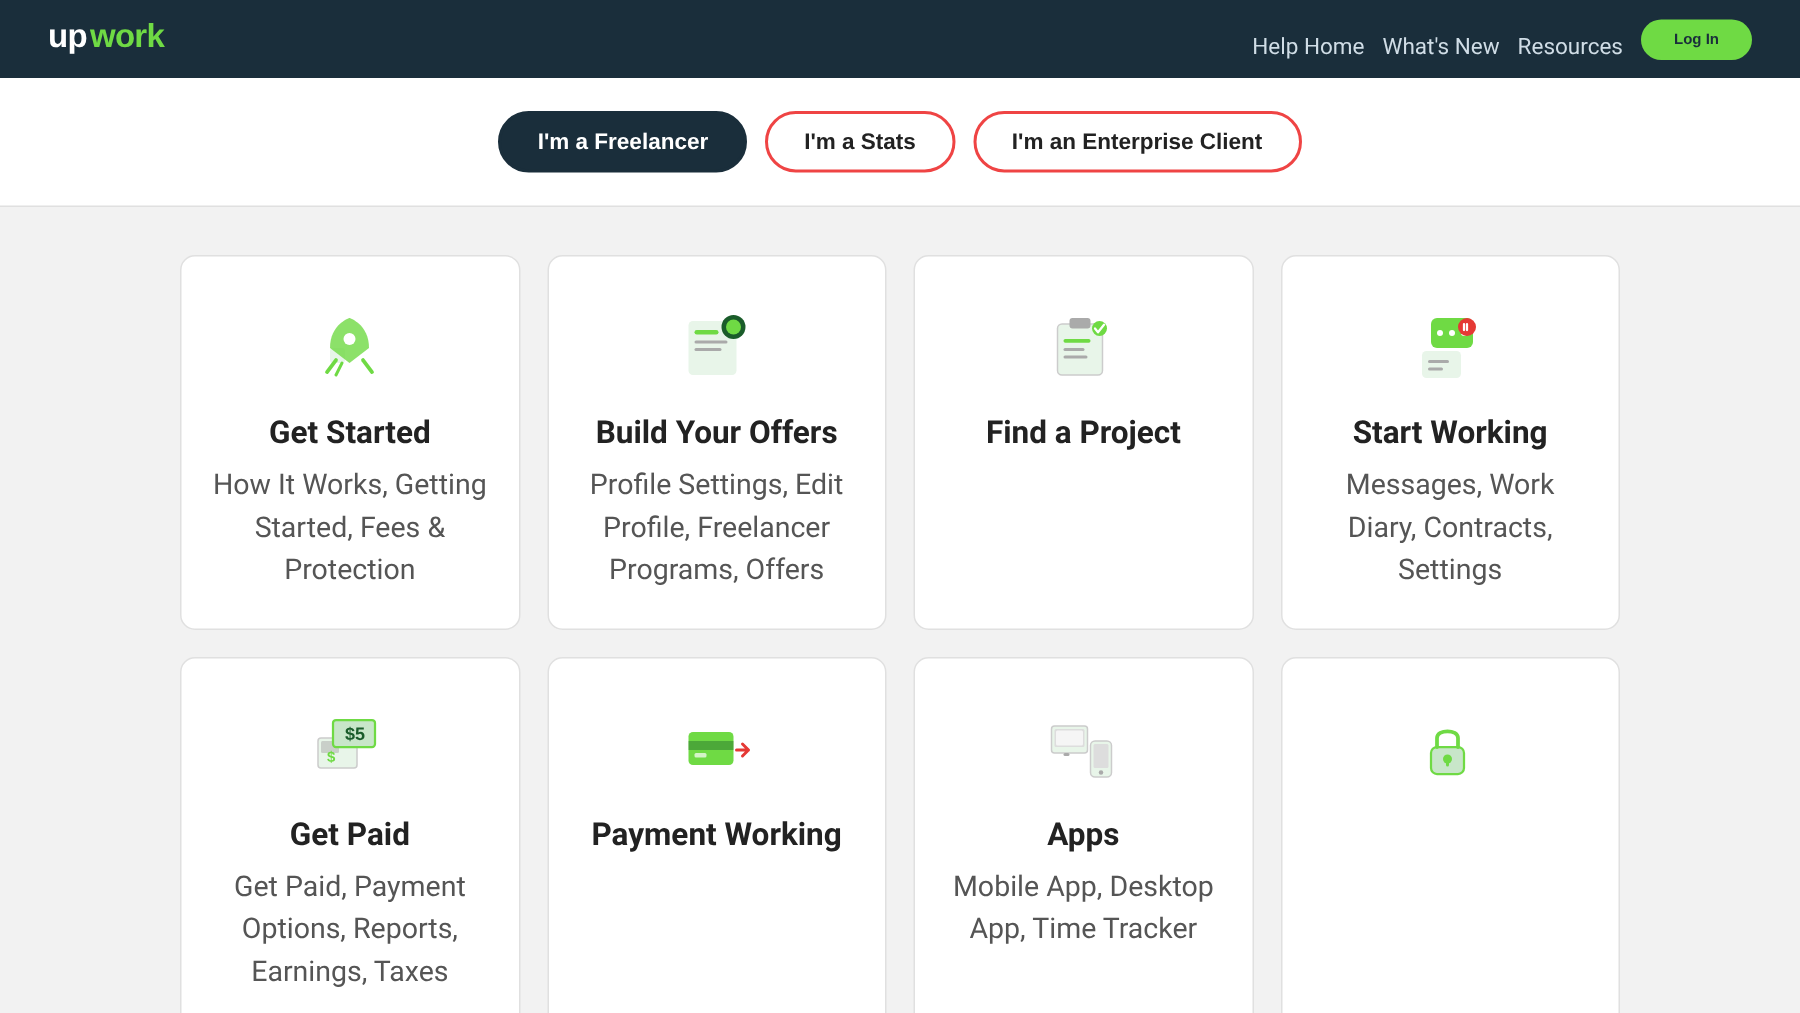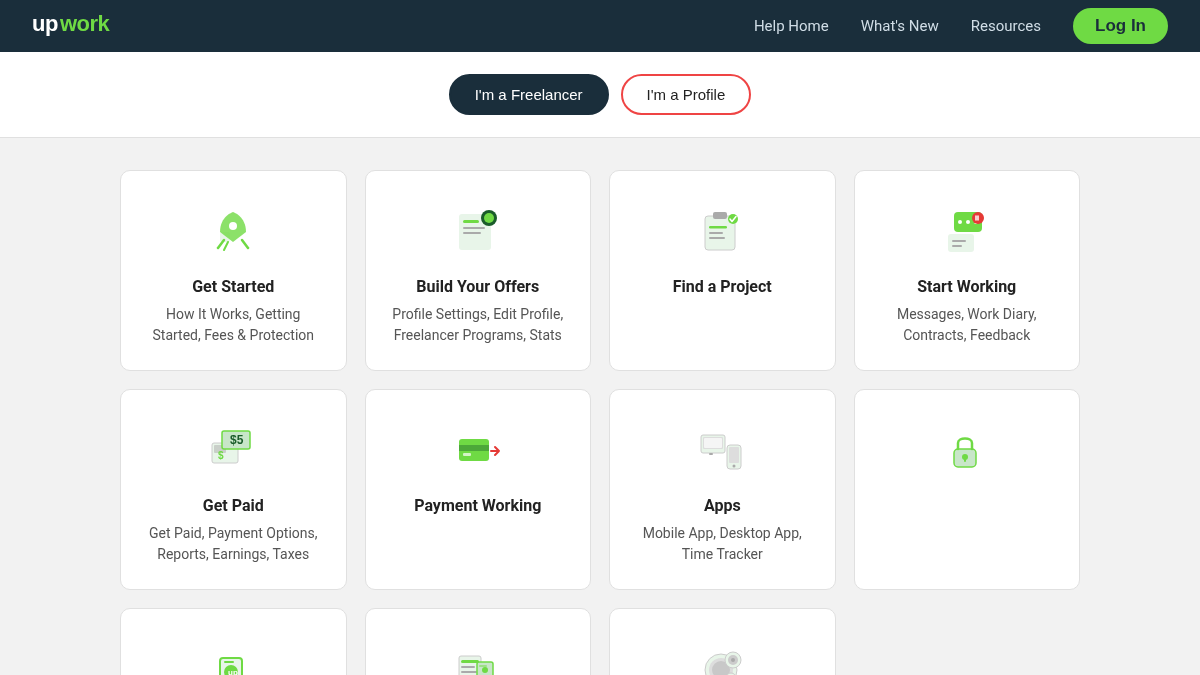--- a/index.html
+++ b/index.html
@@ -13,54 +13,54 @@
       align-items: center;
       justify-content: space-between;
       padding: 0 32px;
     }
     .logo {
       color: white;
       font-size: 26px;
       font-weight: 700;
       letter-spacing: -1px;
     }
-    nav { display: flex; align-items: center; gap: 32px; }
+    nav { display: flex; align-items: flex-end; gap: 12px; }
     nav a {
       color: #d0dde6;
       text-decoration: none;
       font-size: 15px;
       cursor: pointer;
     }
     .login-btn {
       background: #6fda44;
       color: #1a2e3b;
       border: none;
       border-radius: 24px;
       padding: 8px 22px;
-      font-size: 17px;
+      font-size: 10px;
       font-weight: 600;
       cursor: pointer;
     }
 
     
     .tab-bar {
       background: white;
       display: flex;
       justify-content: center;
       align-items: center;
       gap: 12px;
       padding: 22px 0;
       border-bottom: 1px solid #e0e0e0;
     }
     .tab-btn {
       border: 2px solid #ef4444;
       border-radius: 24px;
       padding: 10px 24px;
       font-size: 15px;
-      font-weight: 400;
+      font-weight: 700;
       background: white;
       cursor: pointer;
       color: #222;
       transition: background 0.15s, color 0.15s;
     }
     .tab-btn.active {
       background: #1a2e3b;
       color: white;
       border-color: #1a2e3b;
     }
@@ -98,27 +98,27 @@
       display: flex;
       align-items: center;
       justify-content: center;
     }
     .card-icon svg {
       width: 54px;
       height: 54px;
     }
 
     .card-title {
-      font-size: 16px;
+      font-size: 21px;
       font-weight: 700;
       color: #222;
       margin-bottom: 8px;
     }
     .card-desc {
-      font-size: 14px;
+      font-size: 19px;
       color: #555;
       line-height: 1.5;
     }
   </style>
 </head>
 <body>
 
 <header>
   <div class="logo">
     <svg width="110" height="28" viewBox="0 0 110 28" fill="none" xmlns="http://www.w3.org/2000/svg">
@@ -129,21 +129,22 @@
   <nav>
     <a>Help Home</a>
     <a>What's New</a>
     <a>Resources</a>
     <button class="login-btn">Log In</button>
   </nav>
 </header>
 
 <div class="tab-bar">
   <button class="tab-btn active">I'm a Freelancer</button>
-  <button class="tab-btn">I'm a Profile</button>
+  <button class="tab-btn">I'm a Stats</button>
+  <button class="tab-btn">I'm an Enterprise Client</button>
 </div>
 
 <main>
   <div class="cards-grid" id="cards-container">
   <div class="card">
     <div class="card-icon">
       <svg viewBox="0 0 54 54" fill="none" xmlns="http://www.w3.org/2000/svg">
     <rect x="14" y="28" width="10" height="10" rx="2" fill="#e8f5e9"></rect>
     <path d="M27 8 C27 8 40 12 40 28 L27 38 L14 28 C14 12 27 8 27 8Z" fill="#6fda44" opacity="0.8"></path>
     <circle cx="27" cy="22" r="4" fill="white"></circle>
@@ -160,21 +161,21 @@
       <svg viewBox="0 0 54 54" fill="none" xmlns="http://www.w3.org/2000/svg">
     <rect x="8" y="10" width="32" height="36" rx="3" fill="#e8f5e9"></rect>
     <rect x="12" y="16" width="16" height="3" rx="1.5" fill="#6fda44"></rect>
     <rect x="12" y="23" width="22" height="2" rx="1" fill="#aaa"></rect>
     <rect x="12" y="28" width="18" height="2" rx="1" fill="#aaa"></rect>
     <circle cx="38" cy="14" r="8" fill="#1a5c2a"></circle>
     <circle cx="38" cy="14" r="5" fill="#6fda44"></circle>
   </svg>
     </div>
     <div class="card-title">Build Your Offers</div>
-    <div class="card-desc">Profile Settings, Edit Profile, Freelancer Programs, Stats</div>
+    <div class="card-desc">Profile Settings, Edit Profile, Freelancer Programs, Offers</div>
   </div>
       <div class="card">
     <div class="card-icon">
       <svg viewBox="0 0 54 54" fill="none" xmlns="http://www.w3.org/2000/svg">
     <rect x="10" y="12" width="30" height="34" rx="3" fill="#e8f5e9" stroke="#ccc" stroke-width="1"></rect>
     <rect x="18" y="8" width="14" height="7" rx="2" fill="#aaa"></rect>
     <rect x="14" y="22" width="18" height="2.5" rx="1.2" fill="#6fda44"></rect>
     <rect x="14" y="28" width="14" height="2" rx="1" fill="#aaa"></rect>
     <rect x="14" y="33" width="16" height="2" rx="1" fill="#aaa"></rect>
     <circle cx="38" cy="15" r="5" fill="#6fda44"></circle>
@@ -191,21 +192,21 @@
     <circle cx="20" cy="18" r="2" fill="white"></circle>
     <circle cx="28" cy="18" r="2" fill="white"></circle>
     <circle cx="36" cy="18" r="2" fill="white"></circle>
     <rect x="12" y="36" width="14" height="2" rx="1" fill="#aaa"></rect>
     <rect x="12" y="41" width="10" height="2" rx="1" fill="#aaa"></rect>
     <circle cx="38" cy="14" r="6" fill="#e53935"></circle>
     <path d="M36 12 L36 16 M38 12 L38 16" stroke="white" stroke-width="1.5" stroke-linecap="round"></path>
   </svg>
     </div>
     <div class="card-title">Start Working</div>
-    <div class="card-desc">Messages, Work Diary, Contracts, Feedback</div>
+    <div class="card-desc">Messages, Work Diary, Contracts, Settings</div>
   </div>
       <div class="card">
     <div class="card-icon">
       <svg viewBox="0 0 54 54" fill="none" xmlns="http://www.w3.org/2000/svg">
     <rect x="6" y="20" width="26" height="20" rx="2" fill="#e8f5e9" stroke="#ccc" stroke-width="1"></rect>
     <rect x="8" y="22" width="12" height="8" rx="1" fill="#aaa" opacity="0.5"></rect>
     <text x="12" y="36" font-size="10" fill="#6fda44" font-weight="bold" font-family="Arial">$</text>
     <rect x="16" y="8" width="28" height="18" rx="2" fill="#c8e6c9" stroke="#6fda44" stroke-width="1.5"></rect>
     <text x="24" y="21" font-size="12" fill="#1a5c2a" font-weight="bold" font-family="Arial">$5</text>
   </svg>

